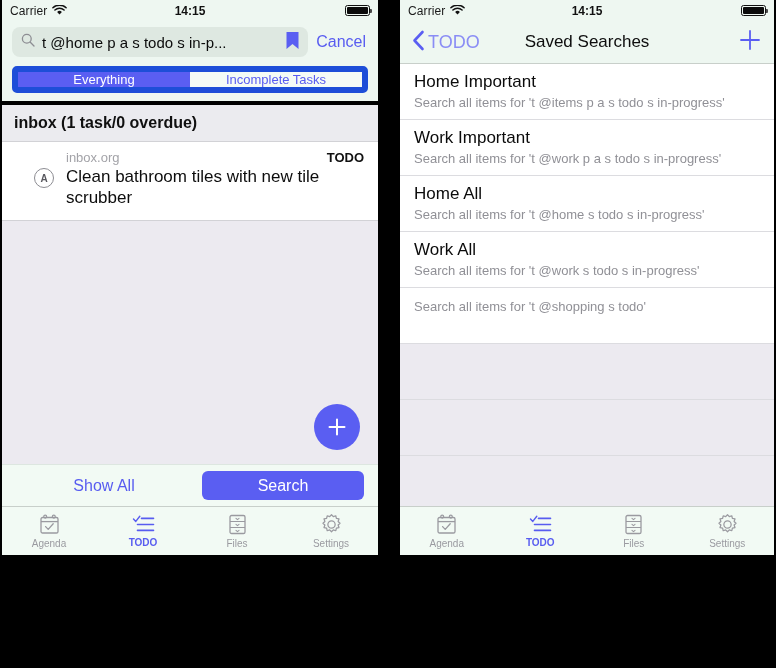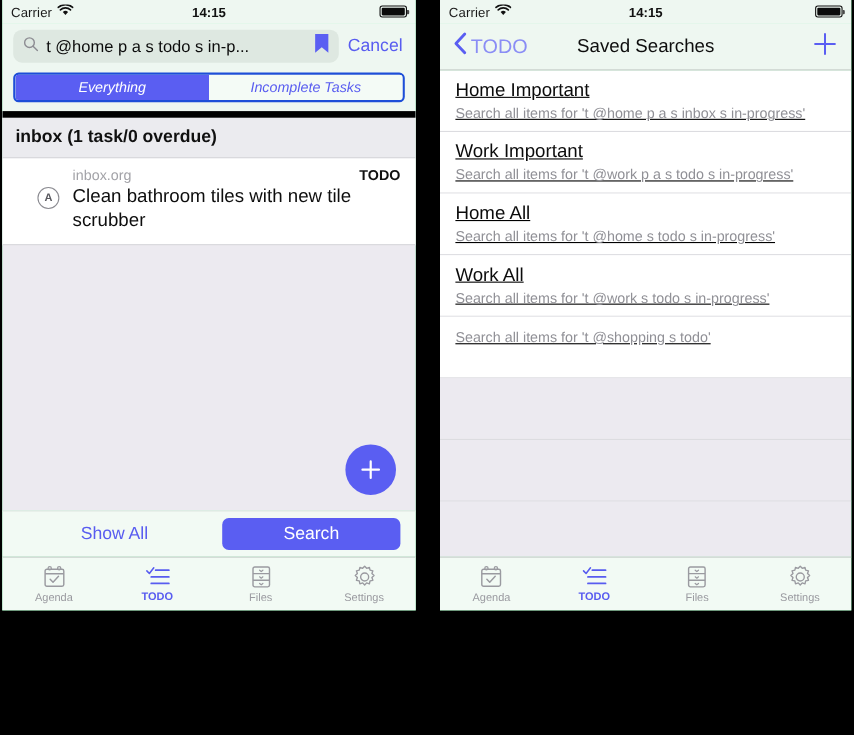--- a/index.html
+++ b/index.html
@@ -79,38 +79,37 @@
     white-space: nowrap; overflow: hidden;
   }
   .cancel-btn {
     font-size: 16px; color: #585cf0; white-space: nowrap;
     padding-right: 2px;
   }
   .seg {
     display: flex;
     margin: 9px 0 8px 0;
     height: 27px;
-    border: 2px solid #1d4ed8;
+    border: 6px solid #1d4ed8;
     border-radius: 5px;
     overflow: hidden;
-    font-style: italic;
   }
   .seg div {
     flex: 1;
     display: flex; align-items: center; justify-content: center;
     font-size: 13px;
   }
   .seg .on  { background: #5a5ef2; color: #fff; }
   .seg .off { background: #f4fbf6; color: #585cf0; }
 
   
   .list-area { flex: 1; background: #eceaf0; overflow: hidden; position: relative; }
   .section-head {
     background: #ebebef;
-    border-top: 6px solid #000000;
+    border-top: 4px solid #000000;
     border-bottom: 1px solid #d2d2d6;
     padding: 9px 12px 9px 12px;
     font-size: 16px; font-weight: bold; color: #101010;
   }
   .task-row {
     background: #fff;
     border-bottom: 1px solid #d2d2d6;
     display: flex; gap: 0;
     padding: 8px 10px 12px 10px;
   }
@@ -181,21 +180,21 @@
   }
   .nav-back { display: flex; align-items: center; gap: 3px; }
   .nav-back .lbl { font-size: 18px; color: #8a8df5; }
   .nav-title {
     position: absolute; left: 0; right: 0; text-align: center;
     font-size: 17px; font-weight: normal; color: #0d0d0d;
     pointer-events: none;
   }
   .nav-add { margin-left: auto; z-index: 2; }
 
-  .saved-list { flex: 1; background: #eceaf0; overflow: hidden; text-decoration: underline; }
+  .saved-list { flex: 1; background: #eceaf0; overflow: hidden; }
   .saved-row {
     background: #fff;
     border-bottom: 1px solid #dcdce0;
     height: 56px;
     padding: 8px 14px 0 14px;
   }
   .saved-title { font-size: 17px; color: #0b0b0b; line-height: 1.2; }
   .saved-sub { font-size: 13px; color: #909096; margin-top: 3px; line-height: 1.2; }
   .empty-row {
     height: 56px;
@@ -362,21 +361,21 @@
           <svg width="24" height="24" viewBox="0 0 24 24">
               <path d="M12 3 V21 M3 12 H21" stroke="#5a5ef2" stroke-width="1.8" stroke-linecap="round"></path>
             </svg>
         </span>
       </div>
     </div>
 
     <div class="saved-list">
       <div class="saved-row">
         <div class="saved-title">Home Important</div>
-        <div class="saved-sub">Search all items for 't @home p a s inbox s in-progress'</div>
+        <div class="saved-sub">Search all items for 't @items p a s todo s in-progress'</div>
       </div>
       <div class="saved-row">
         <div class="saved-title">Work Important</div>
         <div class="saved-sub">Search all items for 't @work p a s todo s in-progress'</div>
       </div>
       <div class="saved-row">
         <div class="saved-title">Home All</div>
         <div class="saved-sub">Search all items for 't @home s todo s in-progress'</div>
       </div>
       <div class="saved-row">

